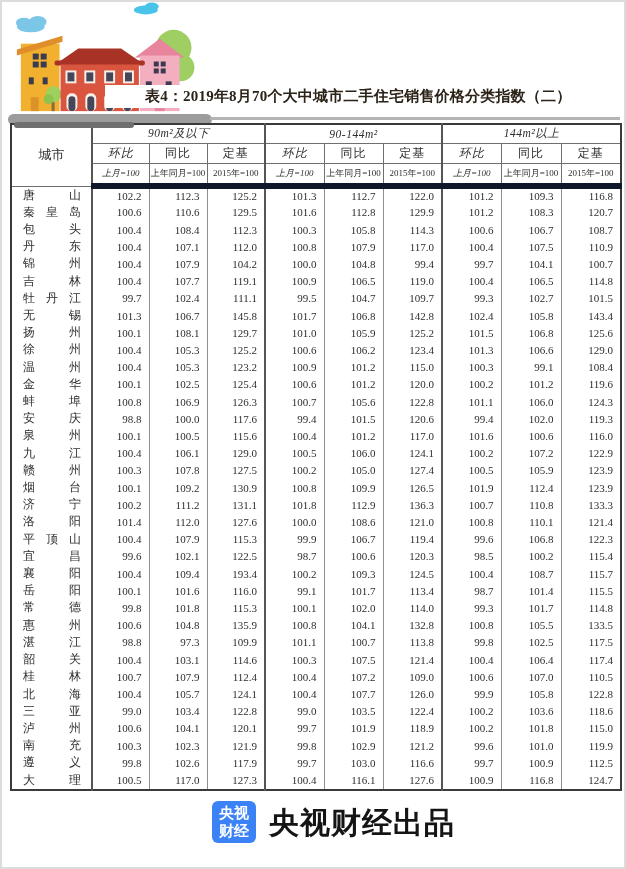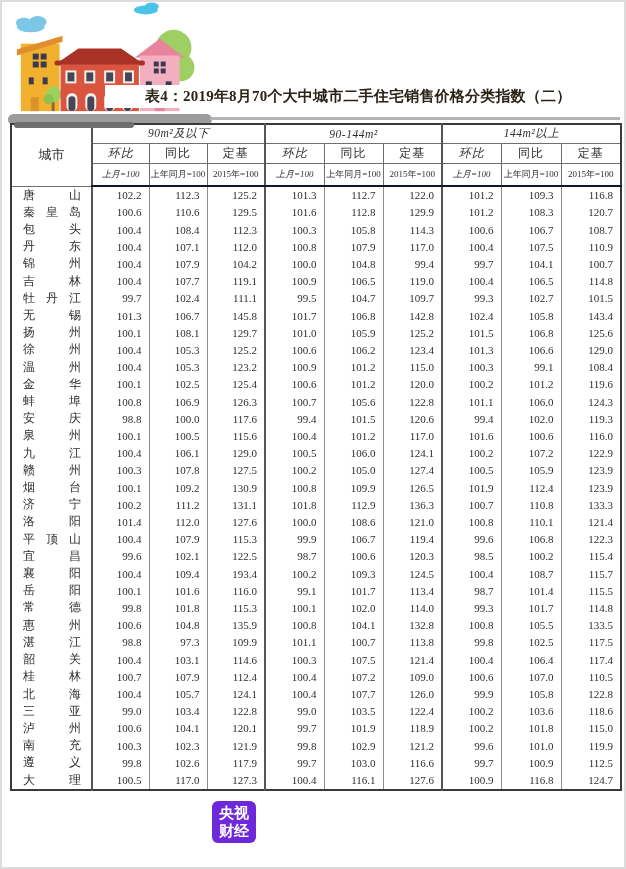--- a/index.html
+++ b/index.html
@@ -30,21 +30,21 @@
     border:2px solid #3a3a3a;
   }
   table.idx th{font-weight:normal;color:#2e2e2e;border:1px solid #6f6f6f;padding:0;}
   tr.h1{height:19px;}
   tr.h2{height:20px;}
   tr.h3{height:23px;}
   th.city-h{font-size:13px;}
   th.grp-h{font-size:11.5px;letter-spacing:0.5px;}
   th.sub-h{font-size:12px;letter-spacing:1px;}
   th.base-h{font-size:9px;}
-  thead tr.h3 th{border-bottom:2px solid #0f172a;}
+  thead tr.h3 th{border-bottom:6px solid #0f172a;}
   th.gsep{border-left:2px solid #555 !important;font-style:italic;}
   tbody td{
     border:none;border-left:1px solid #8f8f8f;
     font-size:11px;text-align:right;padding:0 7px 0 0;color:#2e2e2e;
   }
   tbody td:nth-child(1){border-left:none;text-align:left;padding:0 15px 0 11px;font-size:12px;}
   tbody td:nth-child(2),tbody td:nth-child(5),tbody td:nth-child(8){border-left:2px solid #555;}
   .city-just{display:inline-block;width:58px;text-align:justify;text-align-last:justify;}
   
   .logo{
@@ -604,18 +604,19 @@
           <td>100.4</td>
           <td>116.1</td>
           <td>127.6</td>
           <td>100.9</td>
           <td>116.8</td>
           <td>124.7</td>
         </tr>
       </tbody>
   </table>
 
-  <div class="logo" style="background: #6d28d9;">
+  <div class="logo" style="background: #3b82f6;">
     <span>央视</span>
     <span>财经</span>
   </div>
+  <div class="footer-text">央视财经出品</div>
 
 </div>
 
 </body></html>

